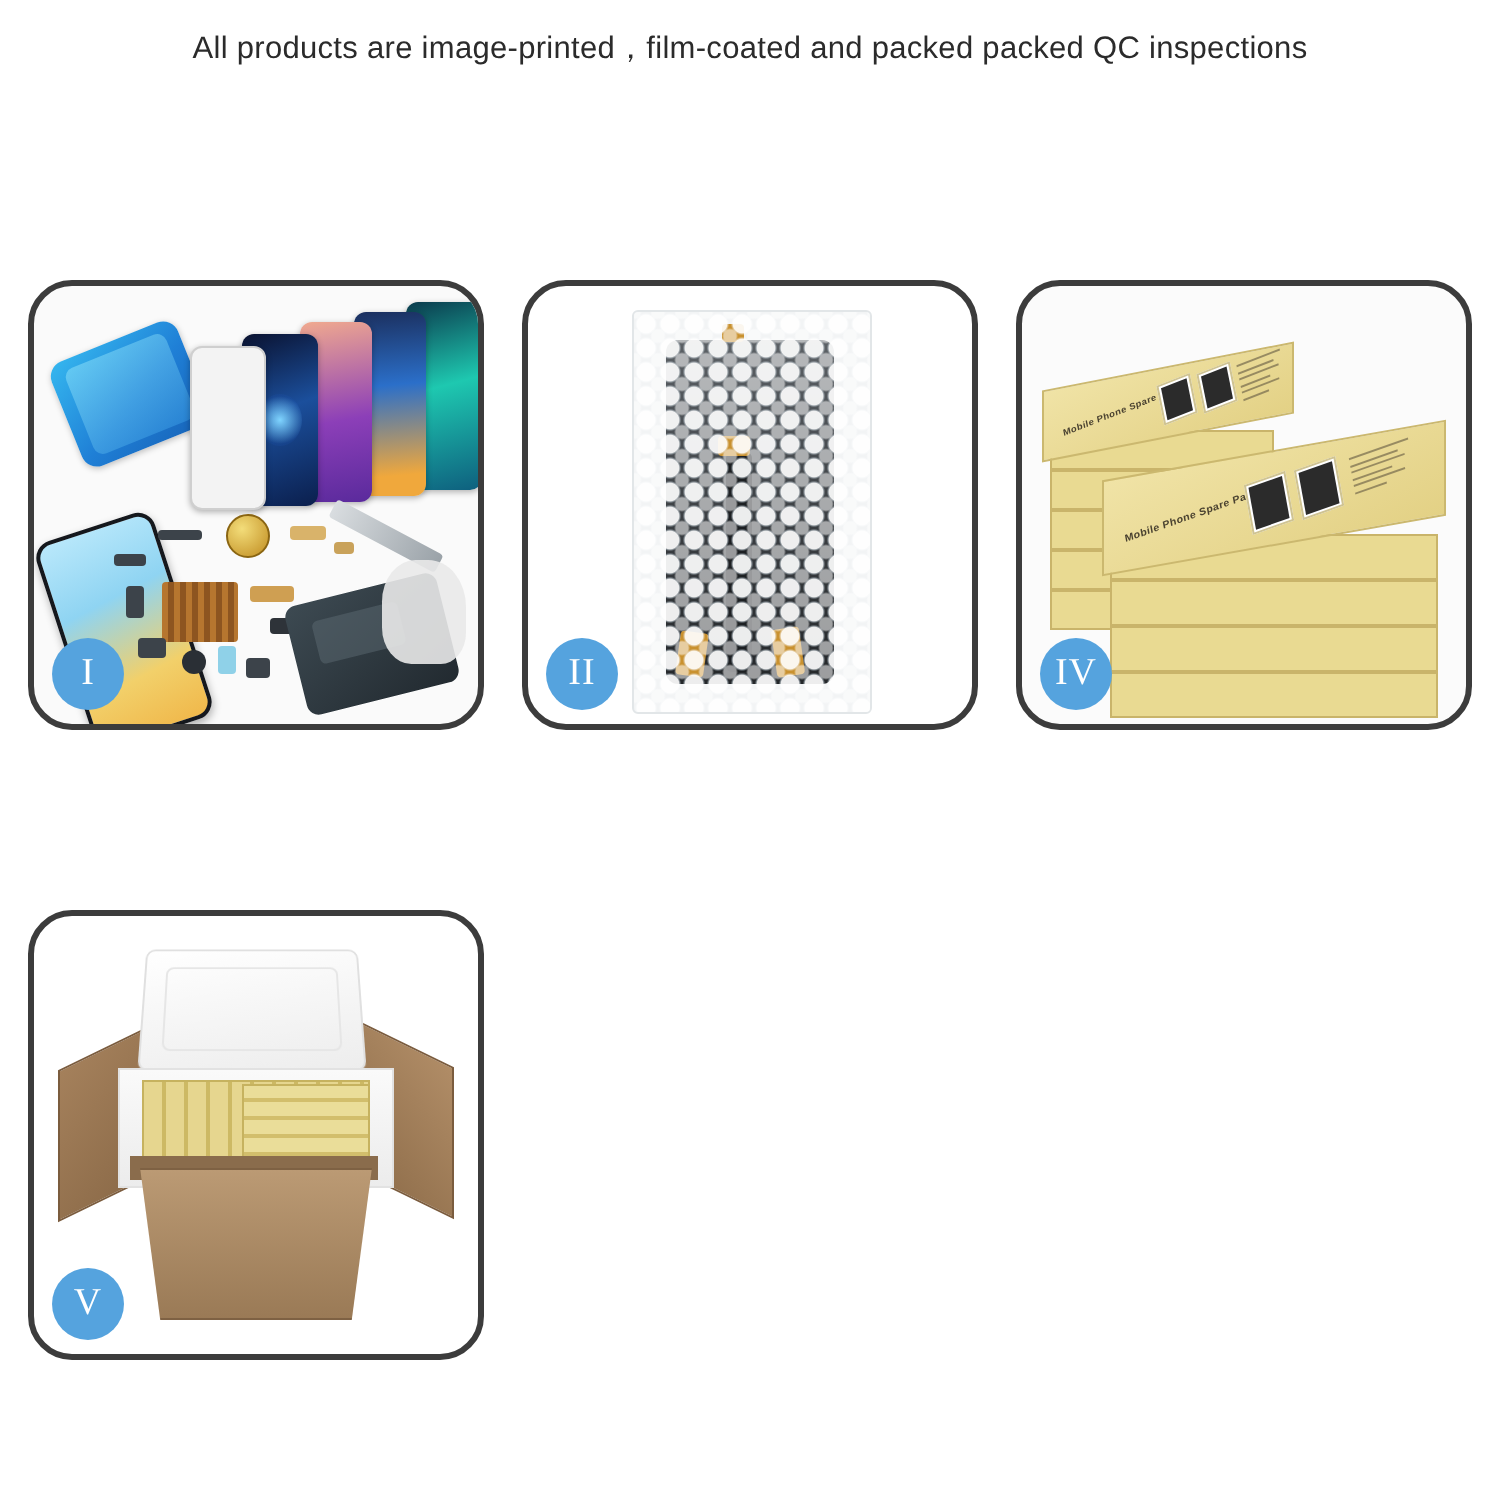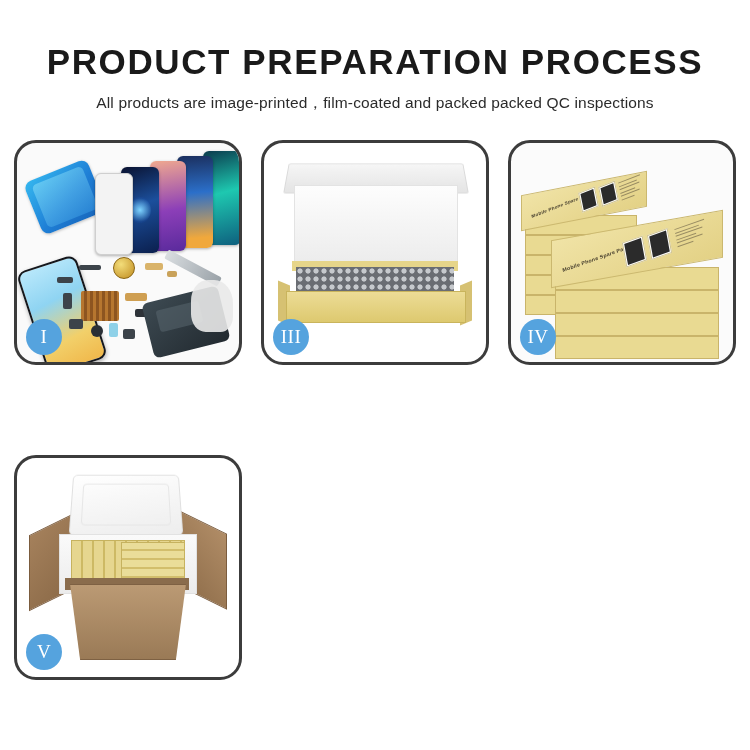--- a/index.html
+++ b/index.html
@@ -288,21 +288,20 @@
   .c6tab{position:absolute;background:#9c7c58;opacity:.85;}
   .t1{left:50px;top:96px;width:14px;height:16px;}
   .t2{left:54px;top:148px;width:14px;height:16px;}
 </style>
 </head>
 <body>
 
 <div class="page">
 
   <div class="header">
-    <div class="title">PRODUCT PREPARATION PROCESS</div>
     <div class="subtitle">All products are image-printed，film-coated and packed packed QC inspections</div>
   </div>
 
   <div class="grid">
 
     <div class="panel p1">
       <div class="stage">
         <div class="ph-blue"></div>
         <div class="lineup">
           <div class="lp lp5"></div>
@@ -327,33 +326,36 @@
         <div class="bit b11"></div>
         <div class="bit b12"></div>
         <div class="bit b13"></div>
         <div class="back-panel"></div>
         <div class="tweezer"></div>
         <div class="hand"></div>
       </div>
       <div class="badge">I</div>
     </div>
 
-
-    <div class="panel p3">
+    <div class="panel p2">
       <div class="stage">
-        <div class="lid3"></div>
-        <div class="foam3"></div>
-        <div class="box3back"></div>
-        <div class="bubblefill"></div>
-        <div class="box3left"></div>
-        <div class="box3right"></div>
-        <div class="box3front"></div>
+        <div class="bubblebag">
+          <div class="screeninner"></div>
+          <div class="flexcable"></div>
+          <div class="flexpad fp1"></div>
+          <div class="flexpad fp2"></div>
+          <div class="flexpad fp3"></div>
+          <div class="flexpad fp4"></div>
+          <div class="bubbles"></div>
+          <div class="bubbles2"></div>
+        </div>
       </div>
-      <div class="badge">III</div>
+      <div class="badge">II</div>
     </div>
+
 
     <div class="panel p4">
       <div class="stage">
         <div class="stackwrap">
 
           <div class="sbox" style="left:6px;  top:54px;  width:110px;height:18px;"></div>
           <div class="sbox" style="left:6px;  top:74px;  width:110px;height:18px;"></div>
           <div class="sbox" style="left:6px;  top:94px;  width:110px;height:18px;"></div>
           <div class="sbox" style="left:6px;  top:114px; width:110px;height:18px;"></div>
           <div class="sbox" style="left:6px;  top:134px; width:110px;height:18px;"></div>

